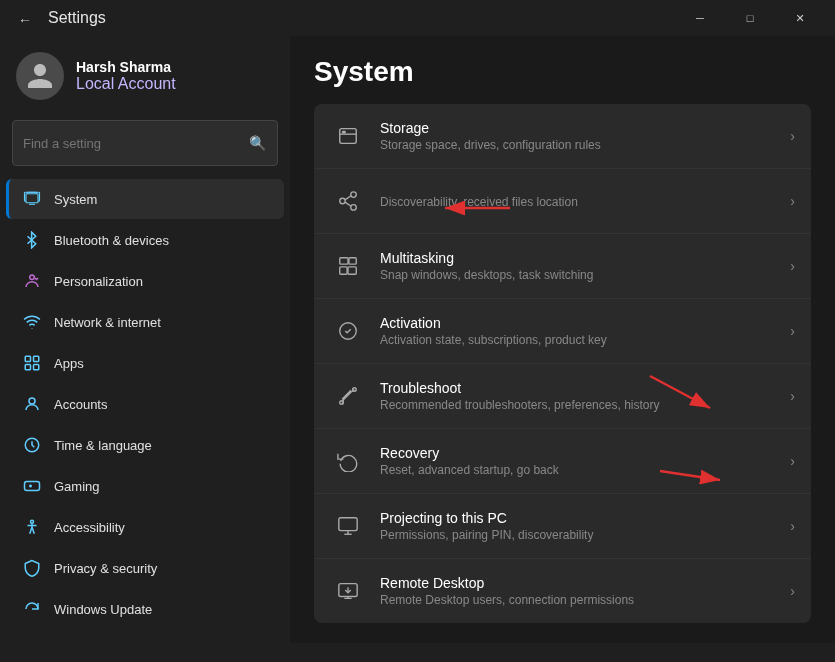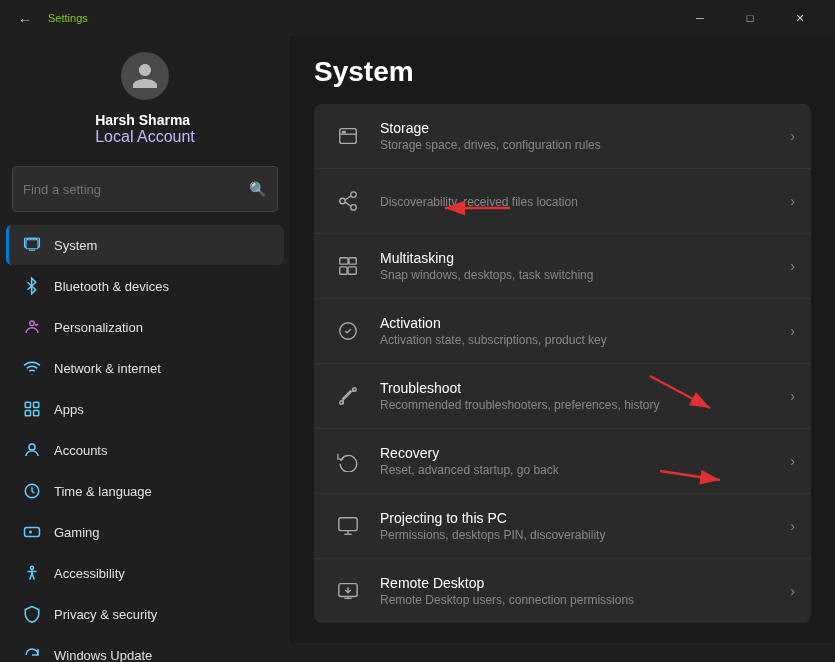--- a/index.html
+++ b/index.html
@@ -23,22 +23,22 @@
       padding: 8px 12px;
       height: 36px;
       flex-shrink: 0;
     }
     .titlebar-left {
       display: flex;
       align-items: center;
       gap: 10px;
     }
     .titlebar-title {
-      font-size: 11px;
-      color: #84cc16;
+      font-size: 16px;
+      color: #e5e5e5;
     }
     .titlebar-controls {
       display: flex;
       gap: 4px;
     }
     .titlebar-btn {
       width: 46px;
       height: 30px;
       background: transparent;
       border: none;
@@ -68,21 +68,20 @@
       padding-bottom: 8px;
     }
     .sidebar::-webkit-scrollbar { width: 0; }
 
     
     .user-profile {
       display: flex;
       align-items: center;
       gap: 12px;
       padding: 16px 16px 12px 16px;
-      flex-direction: column;
     }
     .avatar {
       width: 48px;
       height: 48px;
       background: #4a4a4a;
       border-radius: 50%;
       display: flex;
       align-items: center;
       justify-content: center;
       flex-shrink: 0;
@@ -463,21 +462,21 @@
         <div class="settings-item">
           <div class="settings-item-icon">
             <svg width="22" height="22" viewBox="0 0 24 24" fill="none" stroke="#aaa" stroke-width="1.5">
                 <rect x="2" y="3" width="20" height="14" rx="2"></rect>
                 <line x1="8" y1="21" x2="16" y2="21"></line>
                 <line x1="12" y1="17" x2="12" y2="21"></line>
               </svg>
           </div>
           <div class="settings-item-text">
             <div class="settings-item-title">Projecting to this PC</div>
-            <div class="settings-item-desc">Permissions, desktops PIN, discoverability</div>
+            <div class="settings-item-desc">Permissions, pairing PIN, discoverability</div>
           </div>
           <span class="settings-item-chevron">›</span>
         </div>
 
         <div class="settings-item">
           <div class="settings-item-icon">
             <svg width="22" height="22" viewBox="0 0 24 24" fill="none" stroke="#aaa" stroke-width="1.5">
                 <rect x="2" y="4" width="20" height="14" rx="2"></rect>
                 <path d="M8 20h8M12 18v2"></path>
                 <polyline points="9 11 12 14 15 11"></polyline>

